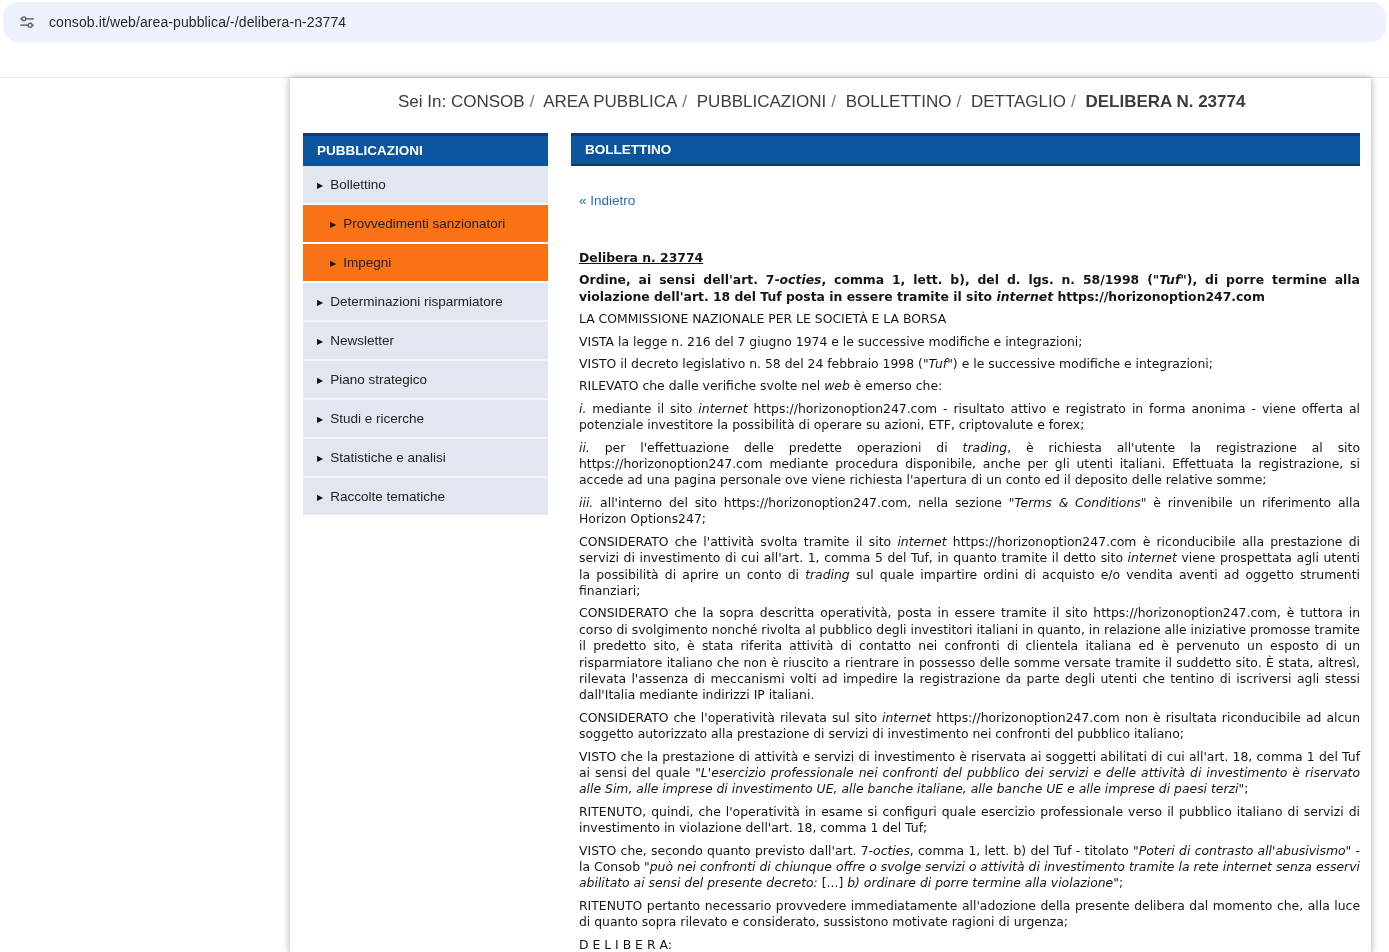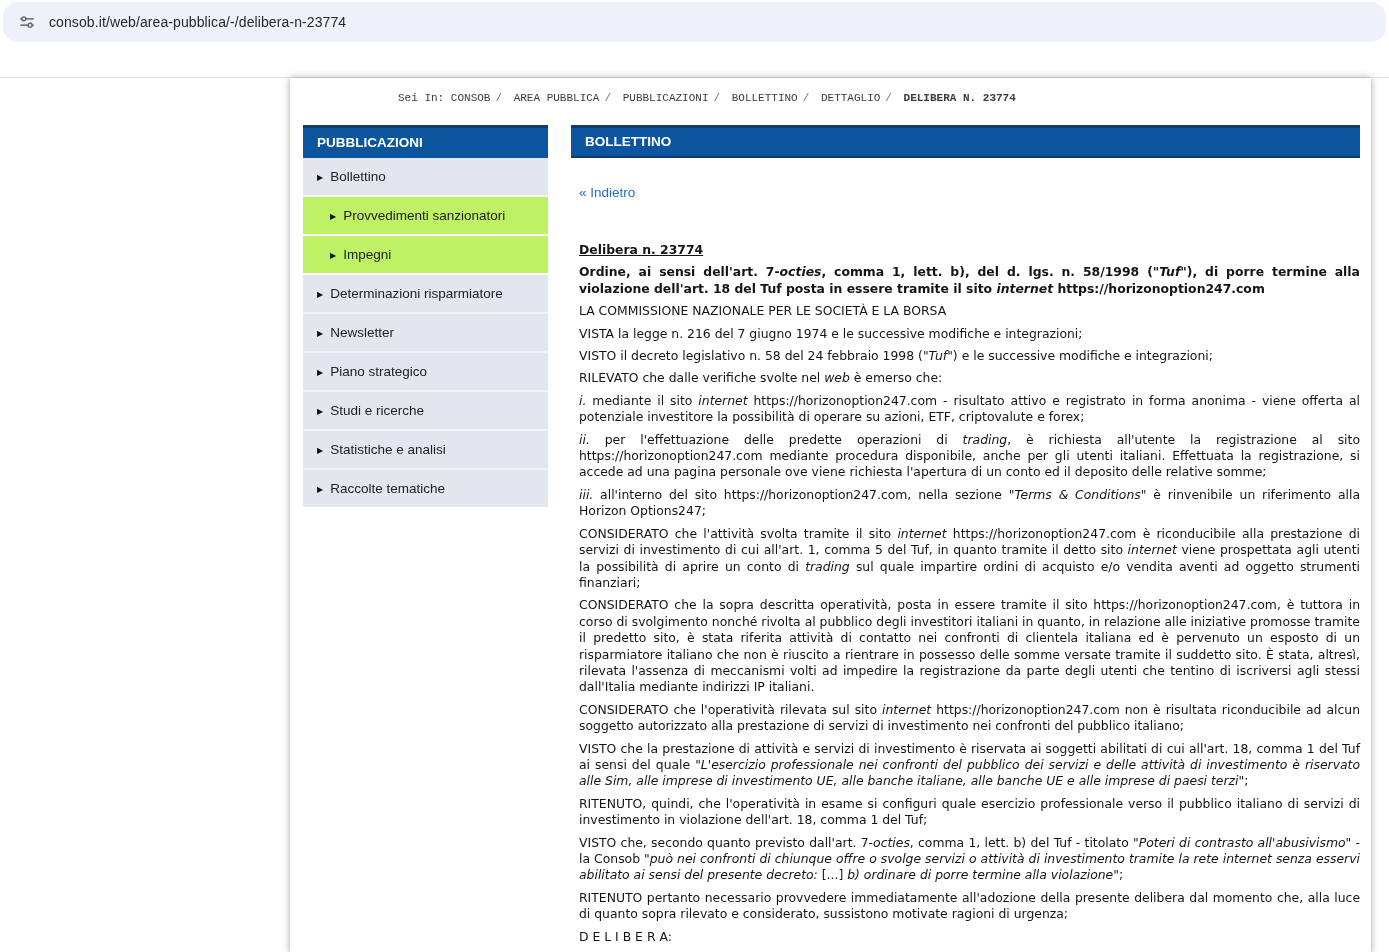--- a/index.html
+++ b/index.html
@@ -17,37 +17,37 @@
   .omnibox .url{font-size:14px;color:#24292f;letter-spacing:.1px;}
   .tune-wrap{width:20px;height:20px;display:flex;align-items:center;justify-content:center;}
   
   .page{position:relative;height:876px;background:#ffffff;}
   .wrapper{
     position:absolute;left:290px;top:0;width:1081px;height:100%;
     background:#ffffff;box-shadow:0 0 7px rgba(60,60,60,.45);
     box-sizing:border-box;padding:14px 11px 0 13px;
   }
   
-  .breadcrumb{padding-left:95px;font-size:11px;color:#3c3c3c;font-family:Liberation Mono, monospace;}
+  .breadcrumb{padding-left:95px;font-size:17px;color:#3c3c3c;}
   .breadcrumb .sep{color:#777;margin:0 5px;}
   .breadcrumb .last{font-weight:bold;}
   
   .cols{display:flex;margin-top:21px;gap:23px;align-items:flex-start;}
   
   .sidebar{width:245px;flex:0 0 245px;}
   .sb-head{
     background:#0a559e;border-top:3px solid #15396b;color:#fff;
     font-weight:bold;font-size:13.5px;padding:7px 14px 8px 14px;
   }
   .sb-list{list-style:none;margin:0;padding:0;}
   .sb-item{
     background:#e2e6ef;font-size:13.5px;color:#222;
     padding:11px 10px 11px 14px;border-bottom:2px solid #f2f4f8;cursor:pointer;
   }
-  .sb-item.lvl2{background:#bef264;padding-left:27px;border-bottom:2px solid #ffffff;}
+  .sb-item.lvl2{background:#f97316;padding-left:27px;border-bottom:2px solid #ffffff;}
   .sb-item:last-child{border-bottom:none;}
   .tri{font-size:8px;color:#111;margin-right:7px;position:relative;top:-1px;}
   
   .main{flex:1 1 auto;min-width:0;}
   .main-bar{
     background:#0a559e;border-top:3px solid #15396b;border-bottom:2px solid #15396b;
     color:#fff;font-weight:bold;font-size:13.5px;padding:6px 14px 7px 14px;
   }
   .back{display:inline-block;margin:27px 6px 0 8px;color:#1d70bd;font-size:13.5px;text-decoration:none;cursor:pointer;}
   

